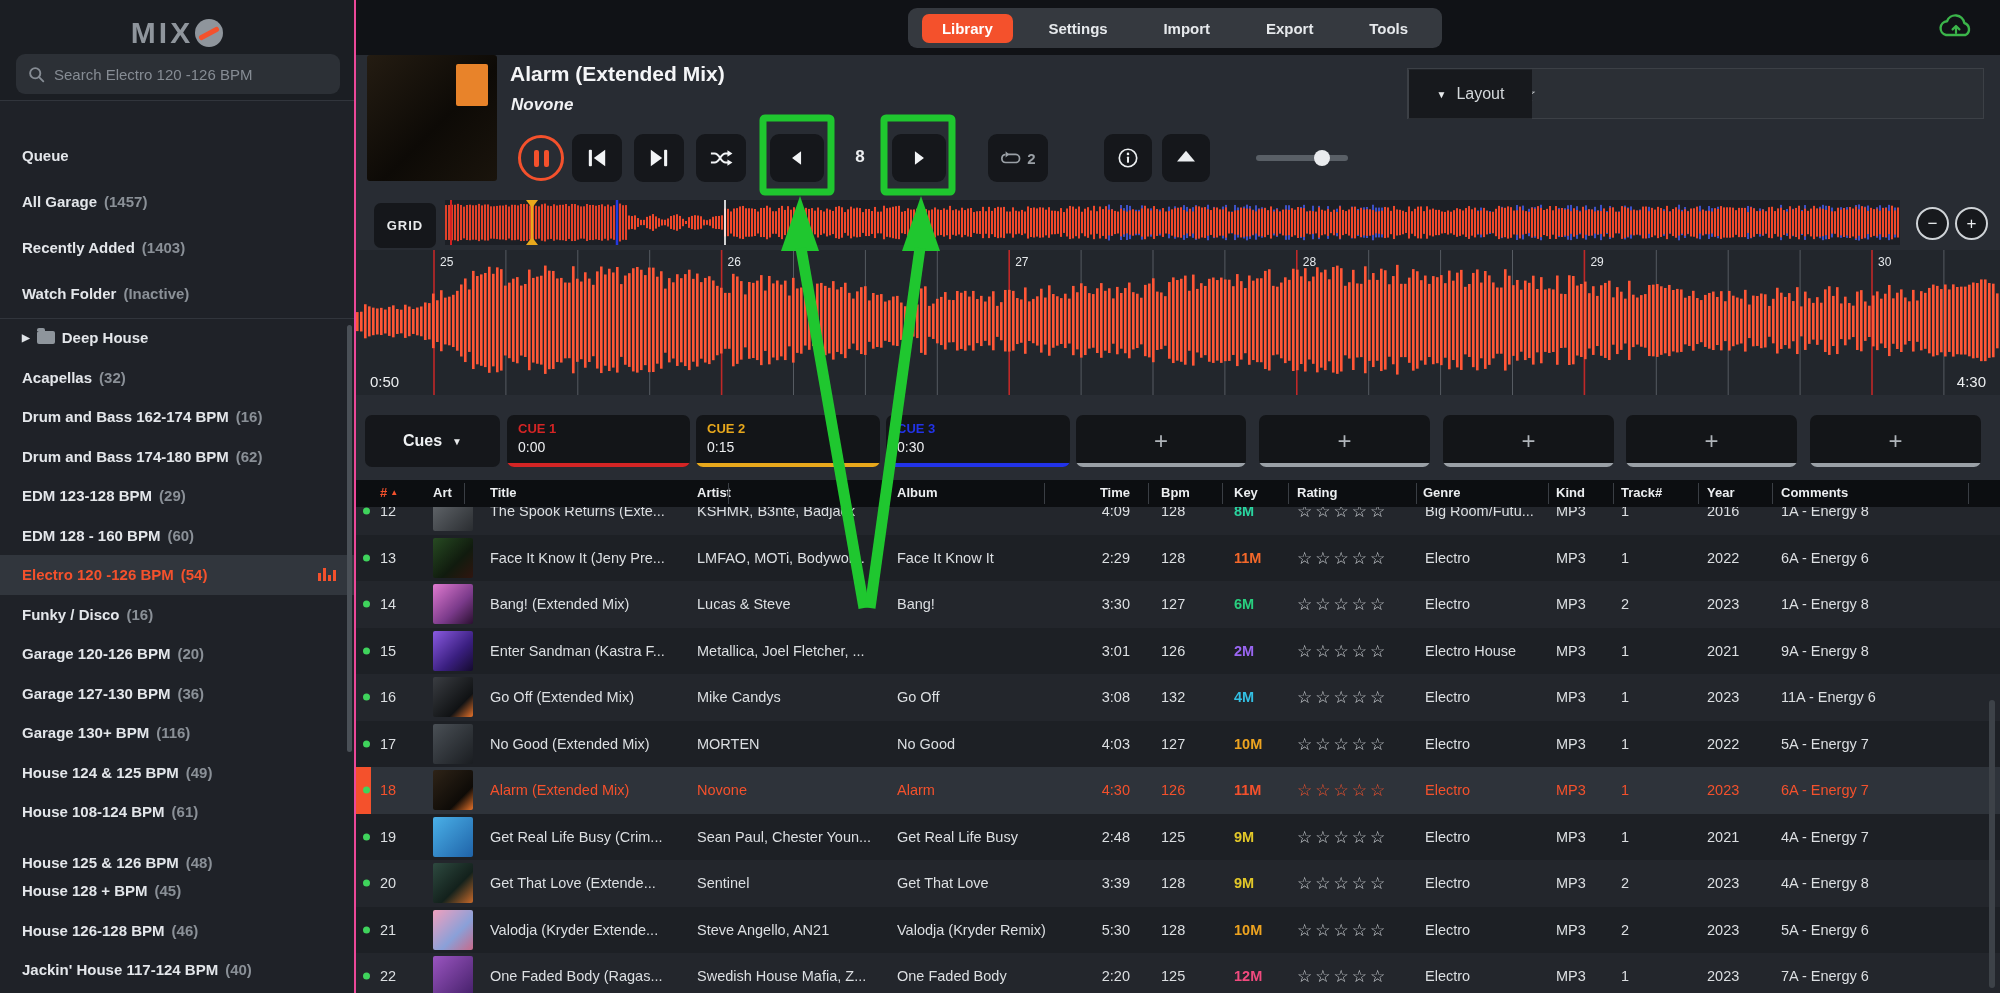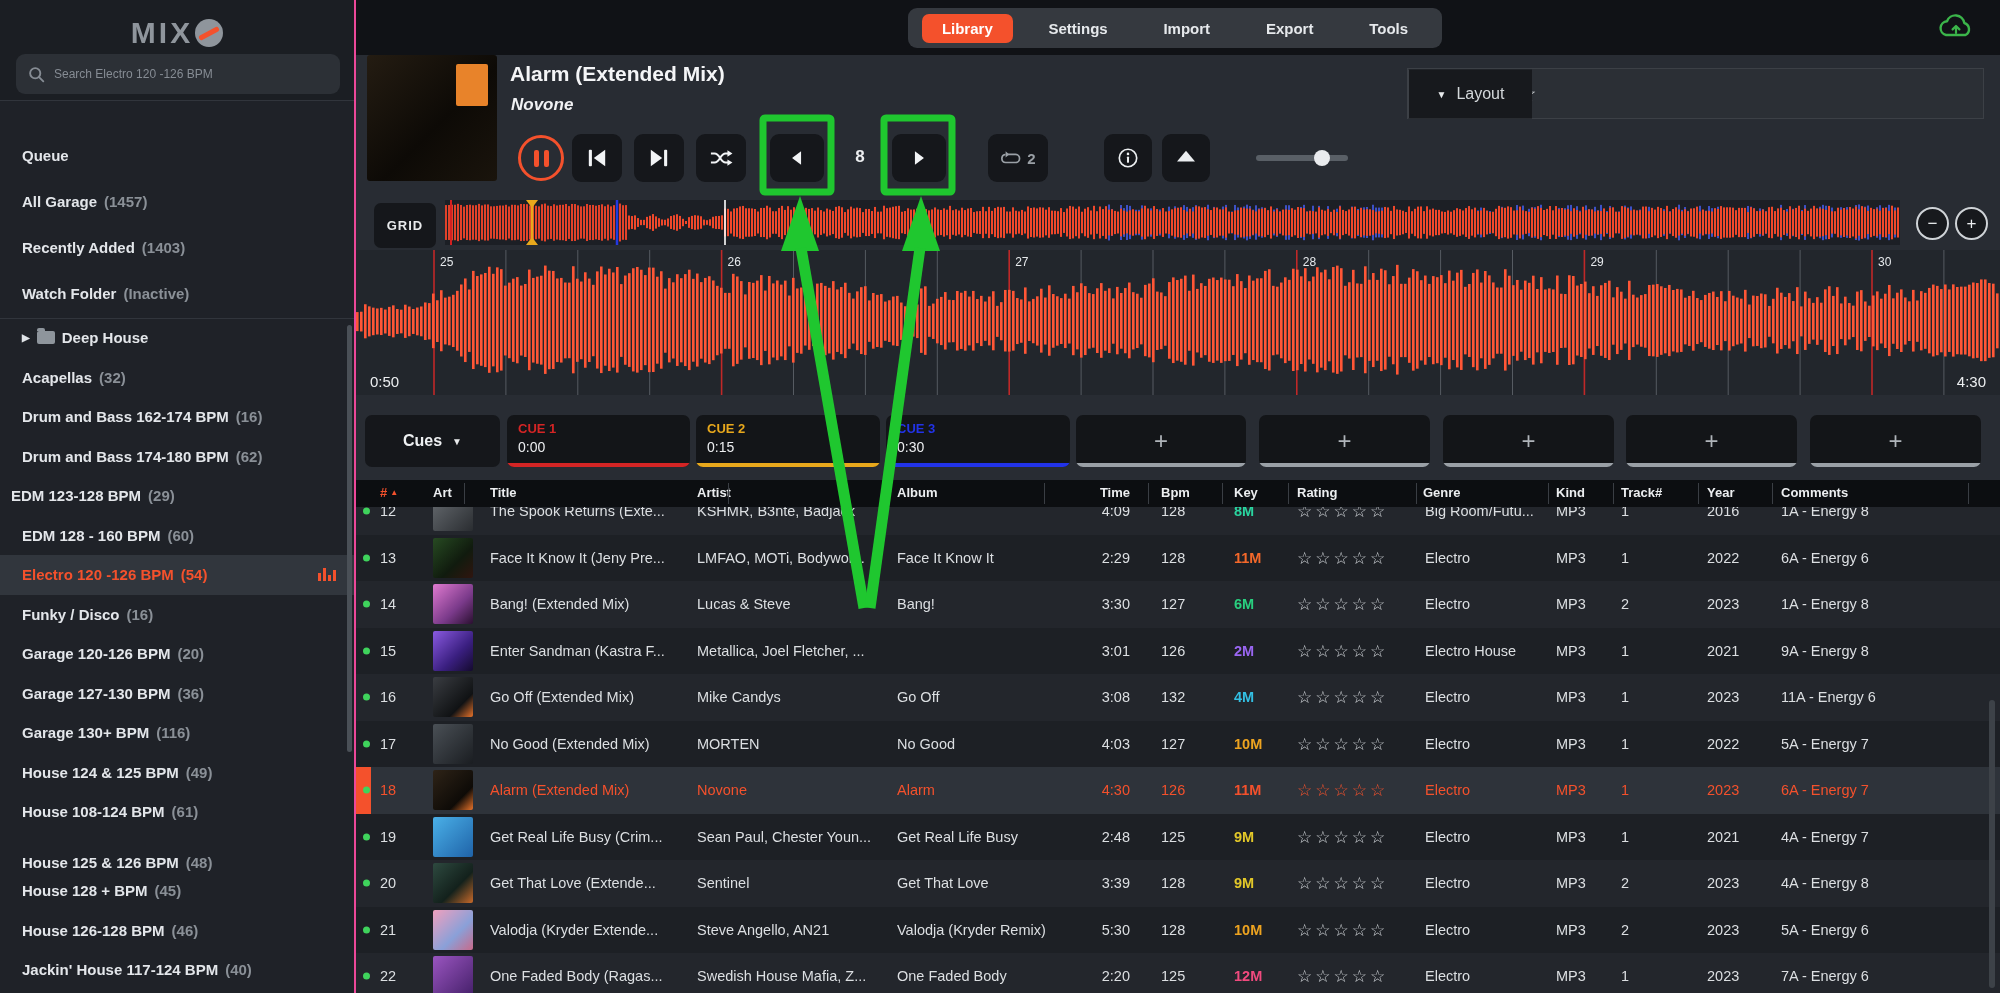--- a/index.html
+++ b/index.html
@@ -8,21 +8,21 @@
   body{font-family:"Liberation Sans",sans-serif;color:#e8eaed;}
   .app{position:relative;width:2000px;height:993px;overflow:hidden;background:#101216;}
 
   
   .sidebar{position:absolute;left:0;top:0;width:356px;height:993px;background:#1f2228;border-right:2px solid #ec4899;}
   .side-top{position:absolute;left:0;top:0;width:100%;height:101px;background:#1b1e23;border-bottom:1px solid #31353c;}
   .logo{position:absolute;left:0;top:16px;width:100%;text-align:center;font-size:30px;font-weight:800;color:#8f959c;letter-spacing:3px;}
   .logo .o{display:inline-block;width:28px;height:28px;border-radius:50%;background:#8f959c;position:relative;vertical-align:-4px;margin-left:2px;}
   .logo .o::before{content:'';position:absolute;left:3px;top:12px;width:22px;height:5px;background:var(--accent);transform:rotate(-28deg);border-radius:2px;}
   .searchbox{position:absolute;left:16px;top:54px;width:324px;height:40px;background:#2c3036;border-radius:9px;display:flex;align-items:center;padding:0 12px;gap:9px;}
-  .searchbox input{flex:1;background:transparent;border:none;outline:none;color:#b9bec5;font-size:12px;font-family:"Liberation Sans",sans-serif;}
+  .searchbox input{flex:1;background:transparent;border:none;outline:none;color:#b9bec5;font-size:15px;font-family:"Liberation Sans",sans-serif;}
   .searchbox input::placeholder{color:#868c94;}
   .sitem{position:absolute;left:0;width:354px;display:flex;align-items:center;padding:0 18px 0 22px;font-size:15px;font-weight:700;color:#e3e6ea;cursor:pointer;gap:7px;}
   .lib .sitem{height:46px;}
   .pls .sitem{height:39.5px;}
   .scount{color:#8a9097;font-weight:700;}
   .sitem.sel{background:#31363d;color:var(--accent);}
   .sitem.sel .scount{color:var(--accent);}
   .side-div{position:absolute;left:0;top:318px;width:354px;height:1px;background:#31353c;}
   .expand{font-size:10px;color:#dfe3e7;}
   .foldericon{width:18px;height:13px;background:#8e959c;border-radius:2px;position:relative;}
@@ -179,21 +179,21 @@
 
         </div>
 
         <div class="sitem" style="position:relative;">
 
           <span class="slabel">Drum and Bass 174-180 BPM</span>
           <span class="scount">(62)</span>
 
         </div>
 
-        <div class="sitem" style="position:relative;padding-left:11px;">
+        <div class="sitem" style="position:relative;">
 
           <span class="slabel">EDM 123-128 BPM</span>
           <span class="scount">(29)</span>
 
         </div>
 
         <div class="sitem" style="position:relative;">
 
           <span class="slabel">EDM 128 - 160 BPM</span>
           <span class="scount">(60)</span>

